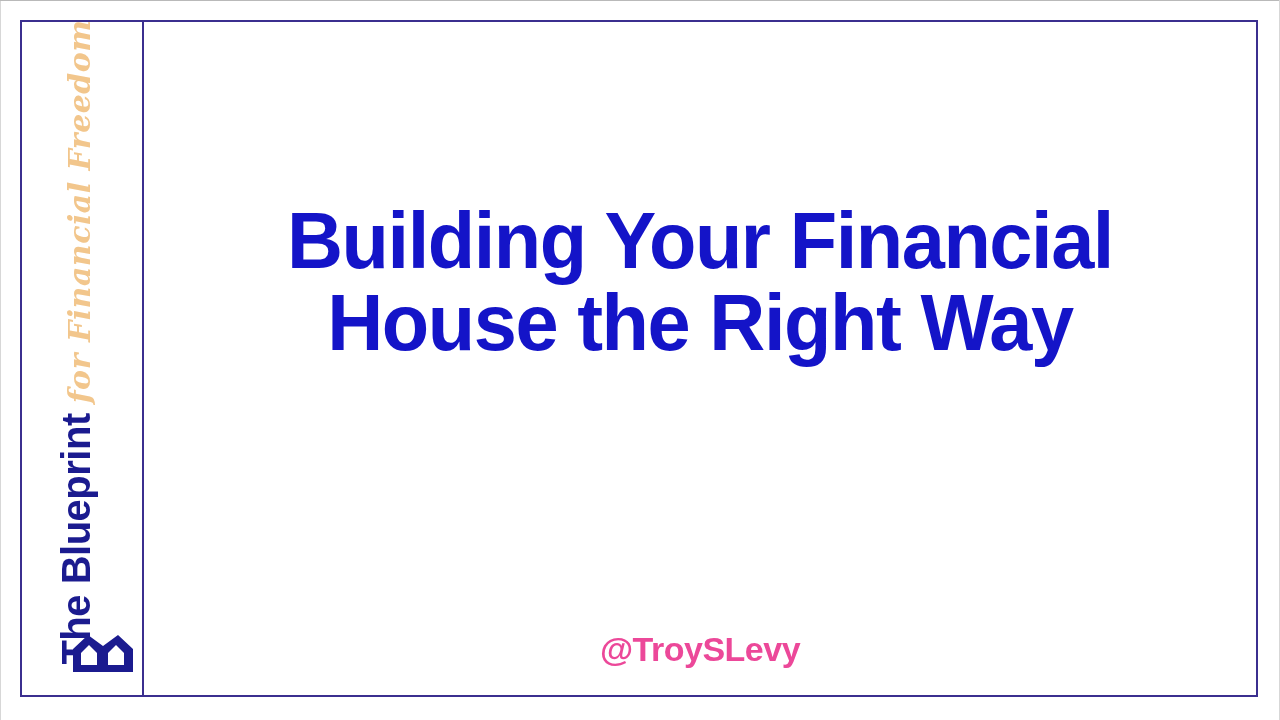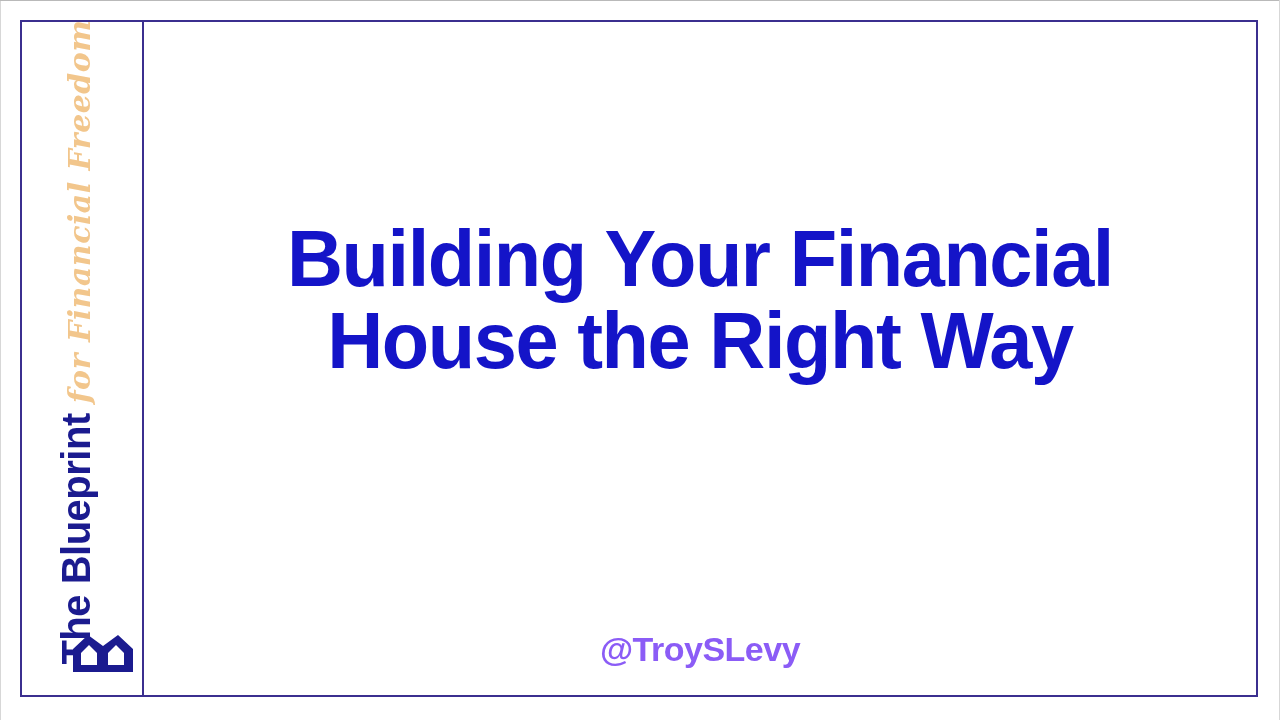--- a/index.html
+++ b/index.html
@@ -130,21 +130,21 @@
     left: 122px;
     top: 0;
     right: 0;
     bottom: 0;
   }
 
   #title-block {
     position: absolute;
     left: 0;
     right: 0;
-    top: 196px;
+    top: 178px;
     text-align: center;
     padding: 0 18px;
     box-sizing: border-box;
   }
   .slide-title {
     font-family: "Liberation Sans", sans-serif;
     font-weight: bold;
     font-size: 80px;
     line-height: 1.02;
     color: #1414c8;
@@ -161,21 +161,21 @@
     position: absolute;
     left: 0;
     right: 0;
     top: 608px;
     text-align: center;
   }
   .handle {
     font-family: "Liberation Sans", sans-serif;
     font-weight: bold;
     font-size: 34px;
-    color: #8b5cf6;
+    color: #ec4899;
     letter-spacing: -0.5px;
   }
 </style>
 </head>
 <body>
 
 <div id="slide">
 
   <div class="page-edge-left"></div>
   <div class="page-edge-top"></div>

